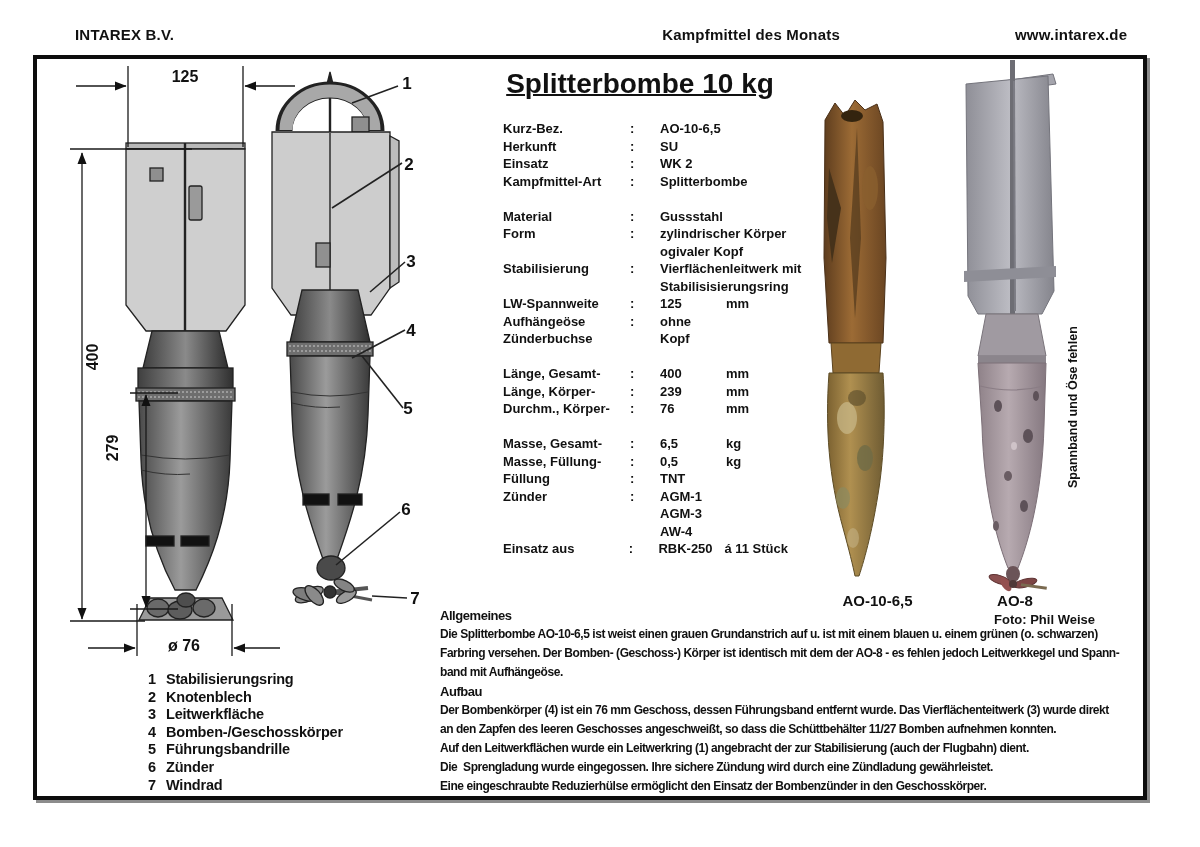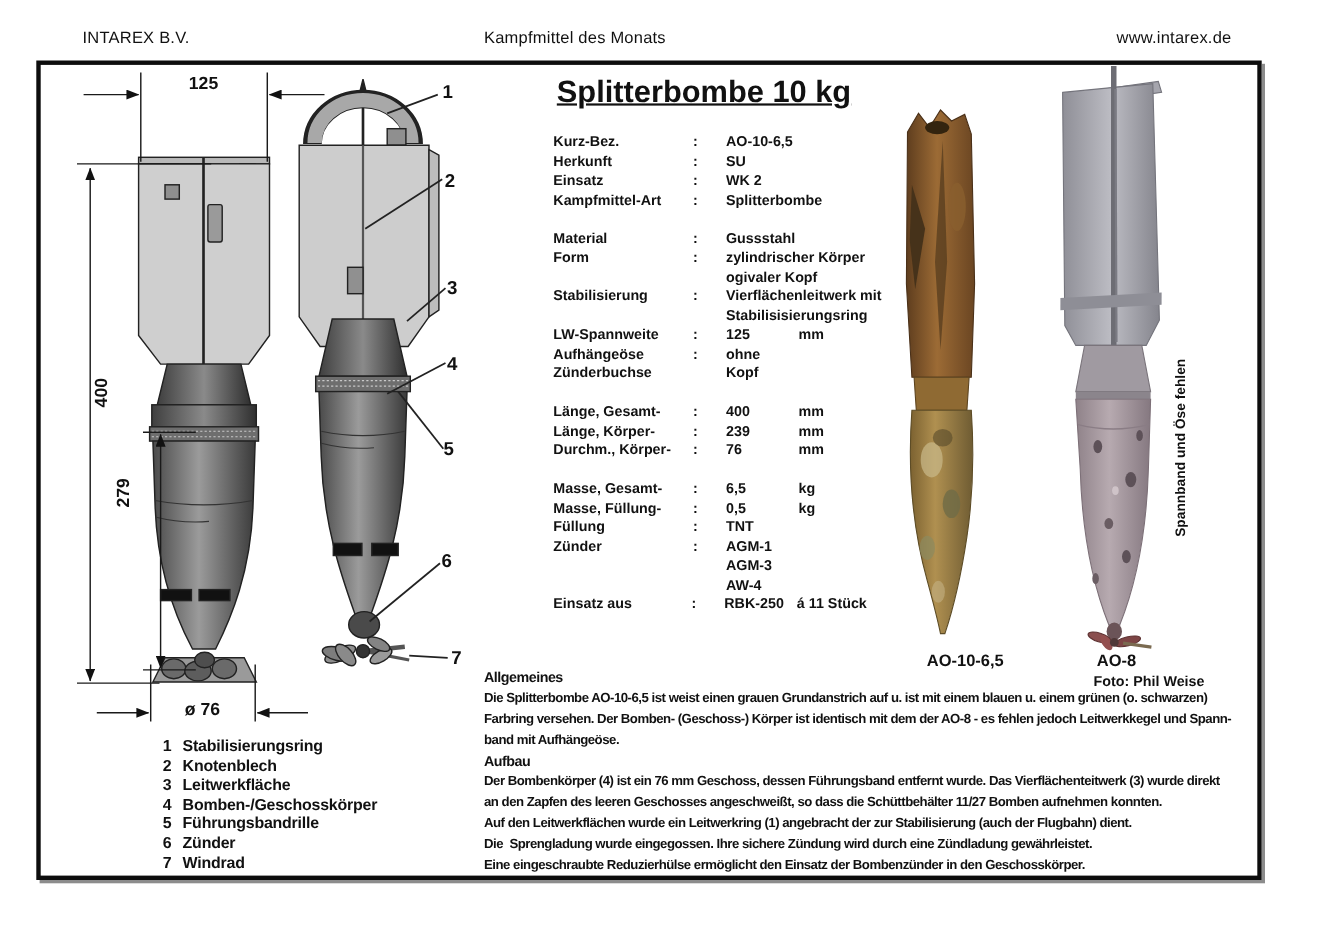--- a/index.html
+++ b/index.html
@@ -1,18 +1,18 @@
 <!DOCTYPE html>
 <html><head>
 <meta charset="utf-8">
 <style>
   html,body{margin:0;padding:0;background:#fff;}
   #page{position:relative;width:1200px;height:847px;background:#fff;
         font-family:"Liberation Sans",sans-serif;color:#111;overflow:hidden;}
-  .hdr{position:absolute;top:26px;font-size:15px;font-weight:400;letter-spacing:.2px;}
+  .hdr{position:absolute;top:26px;font-size:15px;font-weight:700;letter-spacing:.2px;}
   #frame{position:absolute;left:33px;top:55px;width:1114px;height:745px;
          border:4px solid #0d0d0d;box-sizing:border-box;box-shadow:3px 3px 0 rgba(0,0,0,.45);}
   .title{position:absolute;left:440px;top:68px;width:400px;text-align:center;
          font-size:28px;font-weight:700;text-decoration:underline;text-decoration-thickness:2px;}
   
   #specs{position:absolute;left:458px;top:120px;width:330px;}
   .srow{display:flex;height:17.5px;font-size:13px;font-weight:700;line-height:17.5px;}
   .sl{width:127px;white-space:nowrap;padding-left:45px;}
   .ss{width:30px;}
   .sv{width:52px;white-space:nowrap;}
@@ -39,21 +39,21 @@
   #sidenote{position:absolute;left:1066px;top:298px;height:190px;width:20px;
             writing-mode:vertical-rl;transform:rotate(180deg);
             font-size:12.5px;font-weight:700;white-space:nowrap;}
 </style>
 </head>
 <body>
 
 <div id="page">
 
   <div class="hdr" style="left:75px;">INTAREX B.V.</div>
-  <div class="hdr" style="left:440px;width:400px;text-align:left;">Kampfmittel des Monats</div>
+  <div class="hdr" style="left:440px;width:400px;text-align:right;">Kampfmittel des Monats</div>
   <div class="hdr" style="left:1015px;width:120px;text-align:left;">www.intarex.de</div>
 
   <div id="frame"></div>
 
   <div class="title">Splitterbombe 10 kg</div>
 
   <div id="specs">
 
       <div class="srow">
         <span class="sl">Kurz-Bez.</span>

